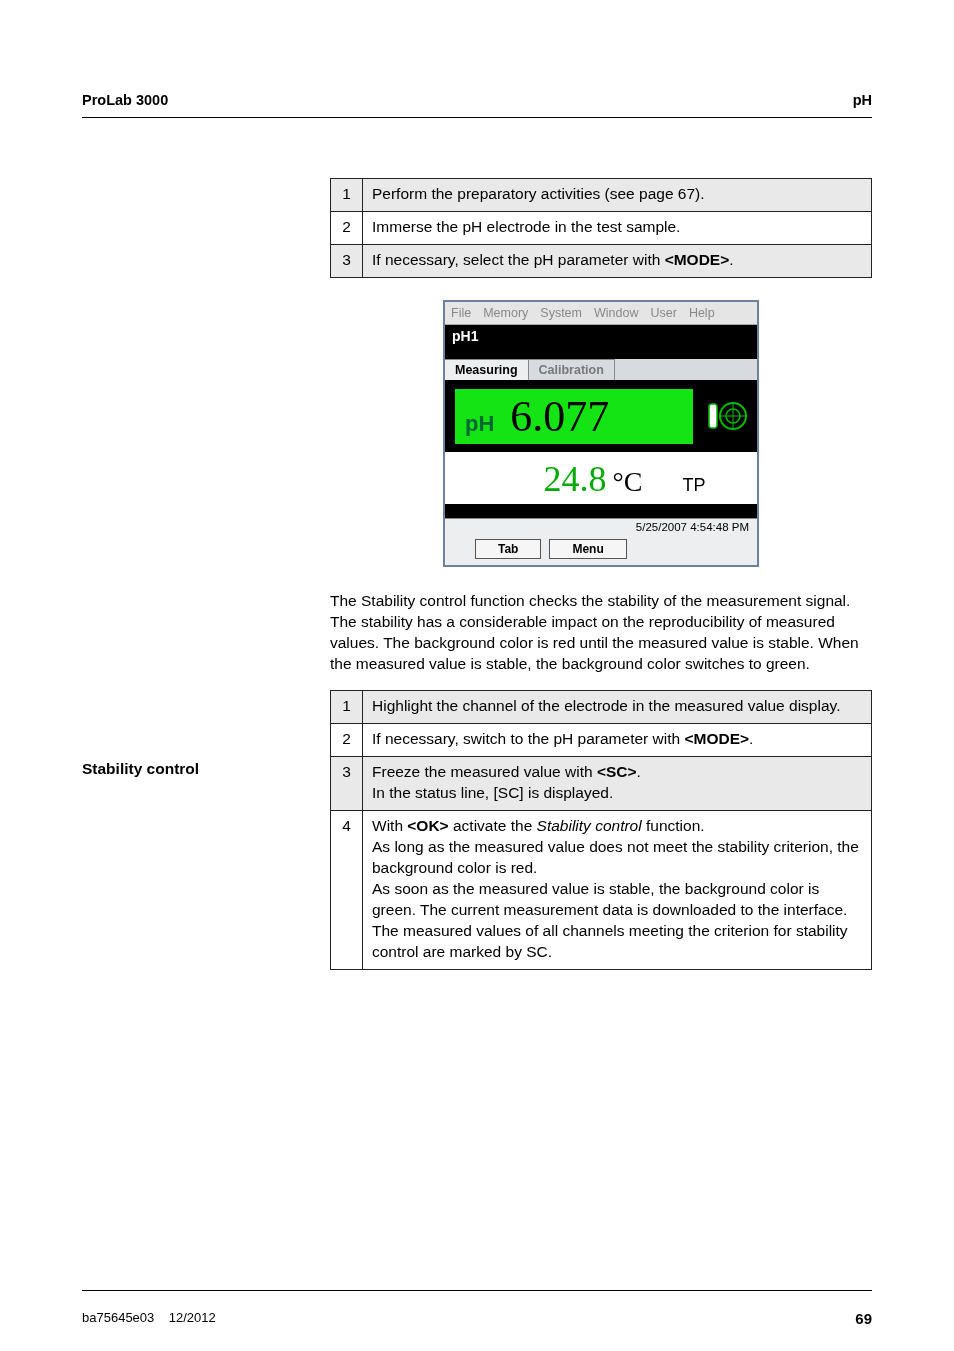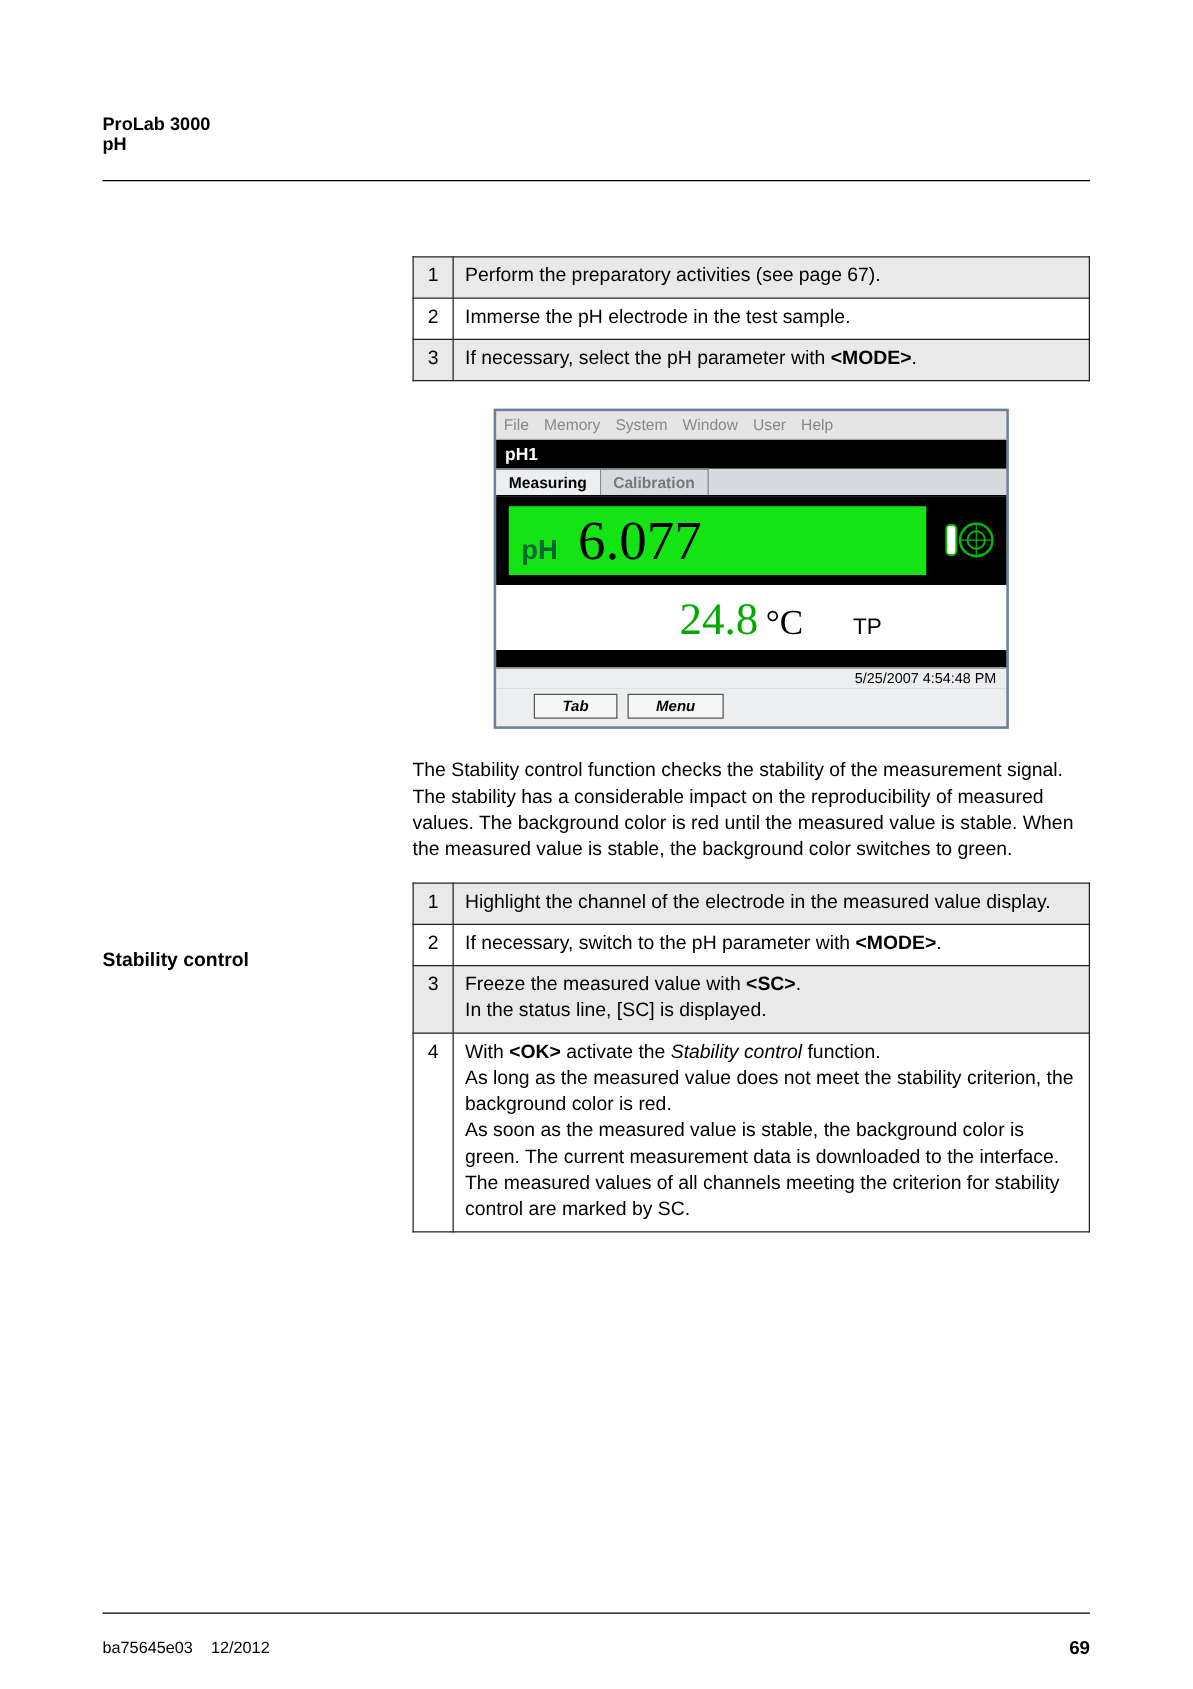--- a/index.html
+++ b/index.html
@@ -14,22 +14,21 @@
     position: relative;
   }
   .page {
     padding: 92px 82px 40px 82px;
   }
   .header {
     display: flex;
     justify-content: space-between;
     font-weight: bold;
     font-size: 14.5px;
-    margin-bottom: 20px;
-    flex-direction: column;
+    margin-bottom: 9px;
   }
   .hr-top {
     border: 0;
     border-top: 1.5px solid #000;
     margin: 0 0 60px 0;
   }
   .content {
     margin-left: 248px;
   }
   .section-title {
@@ -53,39 +52,39 @@
     width: 32px;
     text-align: center;
   }
   tr.shade td { background: #e9e9e9; }
   .device-wrap {
     display: flex;
     justify-content: center;
     margin: 0 0 24px 0;
   }
   .device {
-    width: 412px;
+    width: 316px;
     border: 2px solid #6d819c;
-    background: #a3a3a3;
+    background: #1d4ed8;
   }
   .menubar {
     display: flex;
     background: #e5e5e5;
     border-bottom: 1px solid #aaa;
     font-size: 12.5px;
     color: #888;
     padding: 4px 6px;
     gap: 12px;
   }
   .titlebar {
     background: #000;
     color: #fff;
     font-weight: bold;
     font-size: 14px;
-    padding: 3px 7px 4px 7px;
+    padding: 3px 7px 15px 7px;
   }
   .tabs {
     display: flex;
     border-bottom: 1px solid #000;
     background: #d7dbe0;
     font-size: 12.5px;
     font-weight: bold;
   }
   .tab {
     padding: 3px 10px;
@@ -166,21 +165,20 @@
     font-size: 11.5px;
     padding: 2px 8px;
     border-top: 1px solid #888;
     background: #eceef0;
   }
   .bottom-buttons {
     display: flex;
     gap: 8px;
     padding: 4px 0 6px 30px;
     background: #eceef0;
-    font-style: italic;
   }
   .bottom-buttons .btn {
     border: 1px solid #555;
     background: #f6f6f6;
     font-size: 12px;
     font-weight: bold;
     padding: 2px 22px;
   }
   .side-label {
     position: absolute;

